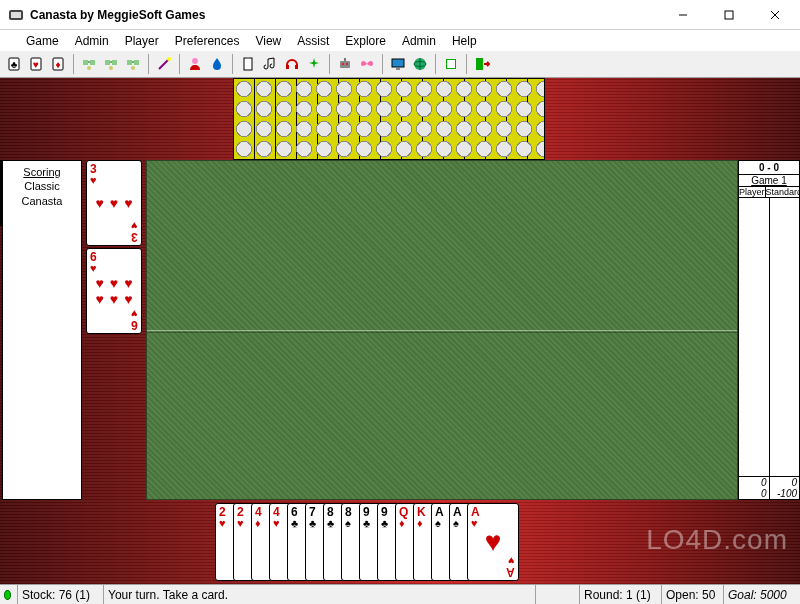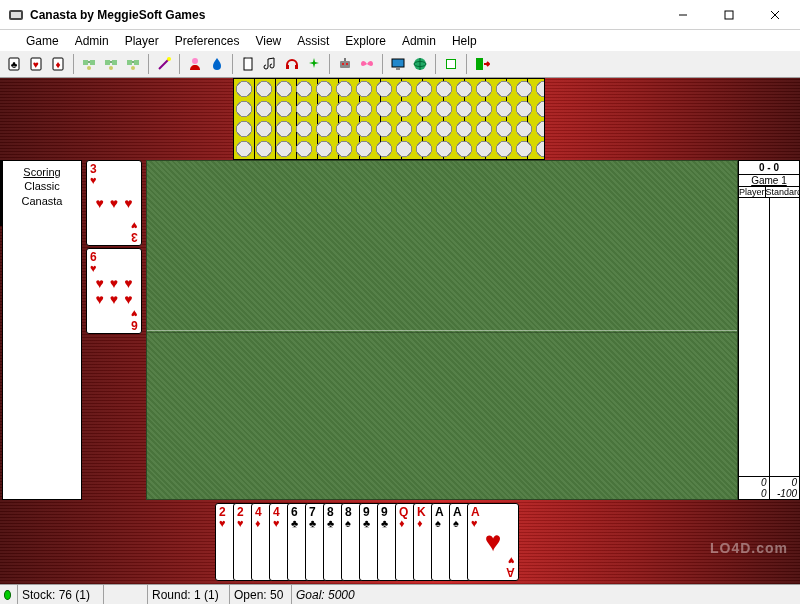--- a/index.html
+++ b/index.html
@@ -85,21 +85,21 @@
 
 .hand { position: absolute; left: 215px; top: 3px; height: 78px; }
 .hand .card { width: 52px; height: 78px; position: absolute; top: 0; }
 
 
 .statusbar { height: 20px; background: #f0f0f0; display: flex; align-items: stretch; font-size: 12px; border-top: 1px solid #a0a0a0; }
 .statusbar .cell { border-right: 1px solid #a0a0a0; display: flex; align-items: center; padding: 0 4px; white-space: nowrap; }
 .statusbar .led { width: 10px; height: 10px; border-radius: 50%; margin-right: 2px; border: 1px solid #060; }
 
 
-.wm { position: absolute; right: 12px; bottom: 28px; font-size: 14px; color: #fff; opacity: 0.4; font-weight: bold; letter-spacing: 1px; pointer-events: none; margin-left: 20px; }
+.wm { position: absolute; right: 12px; bottom: 28px; font-size: 28px; color: #fff; opacity: 0.4; font-weight: normal; letter-spacing: 1px; pointer-events: none; margin-left: 20px; }
 
 svg { display: block; }
 </style>
 </head>
 <body>
 
 <div class="titlebar">
   <span class="icon">
     <svg width="16" height="16">
         <rect x="1" y="3" width="14" height="10" rx="2" fill="#444"></rect>
@@ -459,17 +459,18 @@
   </div>
 
   <div class="wm">LO4D.com</div>
 </div>
 
 <div class="statusbar">
   <div class="cell" style="width:18px;">
       <div class="led" style="background:#0c0;"></div>
     </div>
   <div class="cell" style="width:86px;">Stock: 76 (1)</div>
+  <div class="cell" style="flex:1;">Your turn.  Take a card.</div>
   <div class="cell" style="width:44px;"></div>
   <div class="cell" style="width:82px;">Round: 1 (1)</div>
   <div class="cell" style="width:62px;">Open: 50</div>
   <div class="cell" style="width:76px; border-right:none;font-style:italic;">Goal:  5000</div>
 </div>
 
 </body></html>

